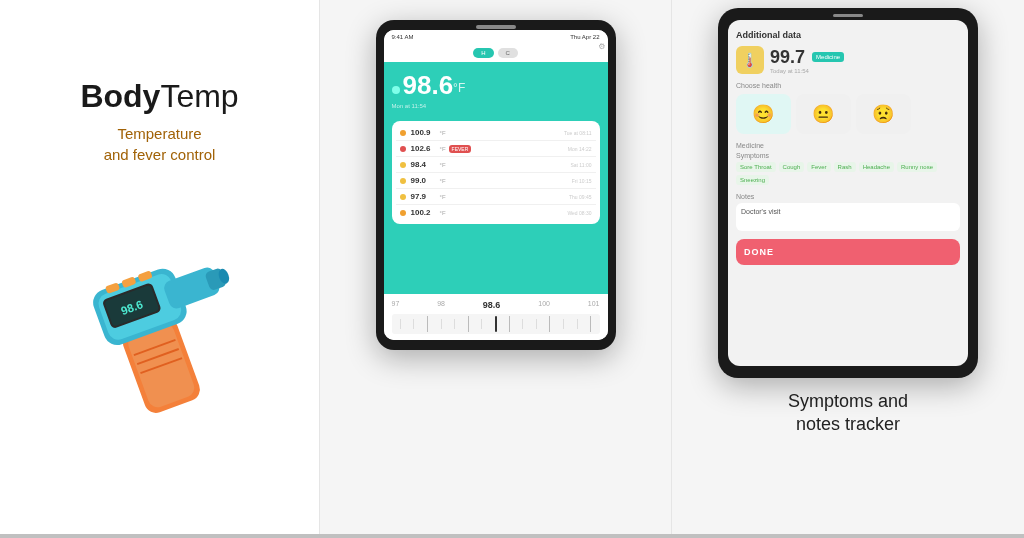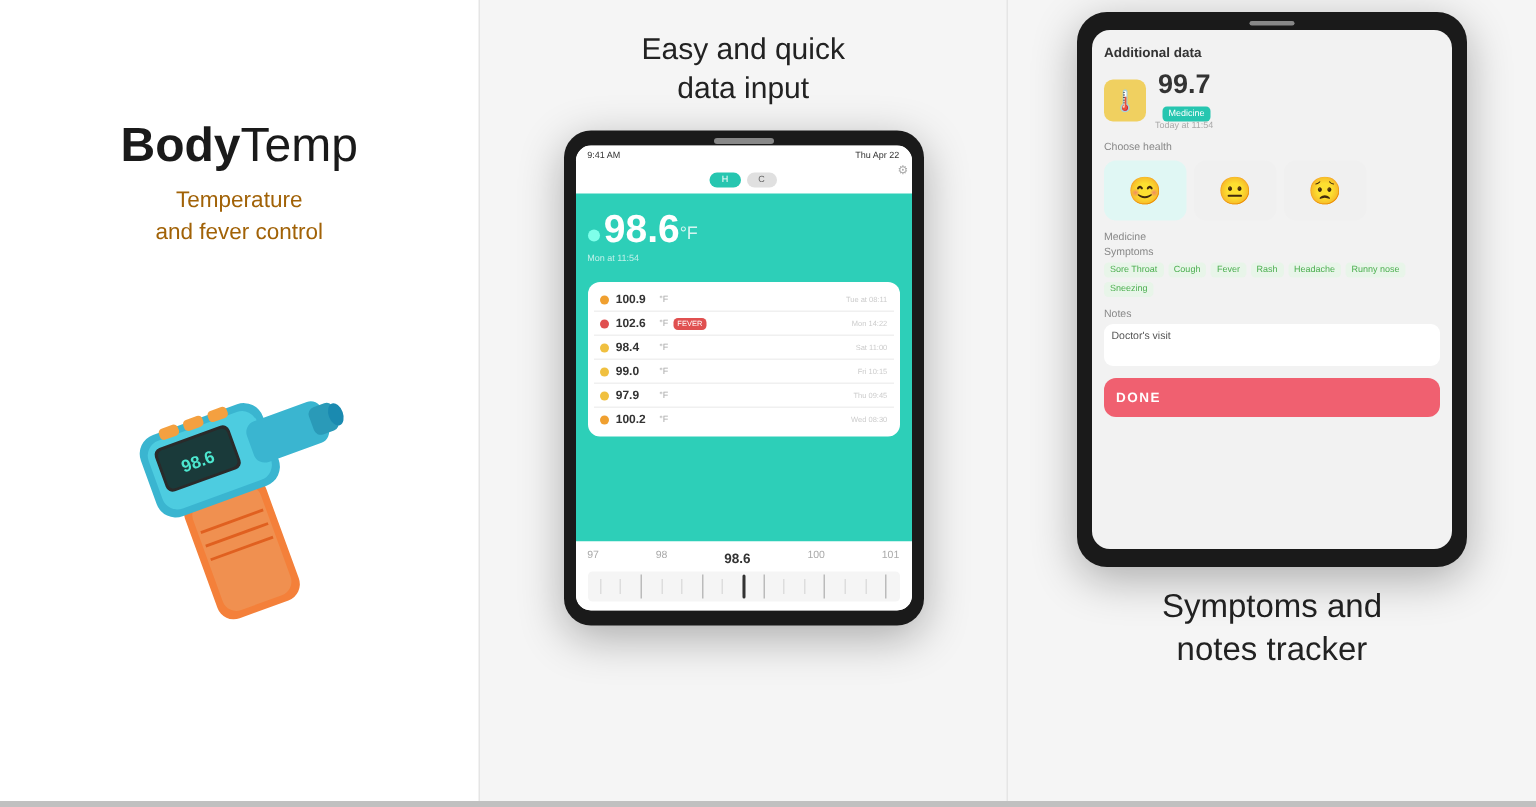--- a/index.html
+++ b/index.html
@@ -430,21 +430,21 @@
       border: none;
       border-radius: 8px;
       padding: 8px;
       font-size: 9px;
       font-weight: 700;
       letter-spacing: 1px;
       text-align: left;
     }
 
     .panel-3-title {
-      font-size: 22px;
+      font-size: 18px;
       font-weight: 500;
       color: #222;
       text-align: center;
       margin-top: 12px;
       line-height: 1.3;
     }
 
     .notch-bar {
       width: 30px;
       height: 3px;
@@ -517,24 +517,20 @@
 
           <rect x="58" y="78" width="14" height="8" rx="3" fill="#f4a040"></rect>
           <rect x="76" y="78" width="14" height="8" rx="3" fill="#f4a040"></rect>
           <rect x="94" y="78" width="14" height="8" rx="3" fill="#f4a040"></rect>
         </g>
       </svg>
     </div>
   </div>
 
   <div class="panel-2">
-    <div class="panel-title">
-      <span>Easy and quick</span><br>
-      <span>data input</span>
-    </div>
 
     <div class="tablet-mockup">
       <div class="tablet-notch"></div>
       <div class="tablet-screen">
 
         <div class="tablet-status-bar">
           <span class="tablet-status-text">9:41 AM</span>
           <span class="tablet-status-text">Thu Apr 22</span>
         </div>
 
@@ -628,21 +624,21 @@
 
   <div class="panel-3">
     <div class="tablet-mockup-2">
       <div class="notch-bar"></div>
       <div class="tablet-screen-2">
         <div class="additional-data-title">Additional data</div>
 
         <div class="temp-row">
           <div class="temp-icon-box">🌡️</div>
           <div>
-            <div style="display:flex; align-items:center; gap:4px;flex-direction:column;">
+            <div style="display:flex; align-items:center; gap:4px;">
               <span class="temp-display-val">99.7</span>
               <span class="medicine-pill">Medicine</span>
             </div>
             <div class="temp-sub">Today at 11:54</div>
           </div>
         </div>
 
         <div class="choose-health-label">Choose health</div>
 
         <div class="emoji-row">

